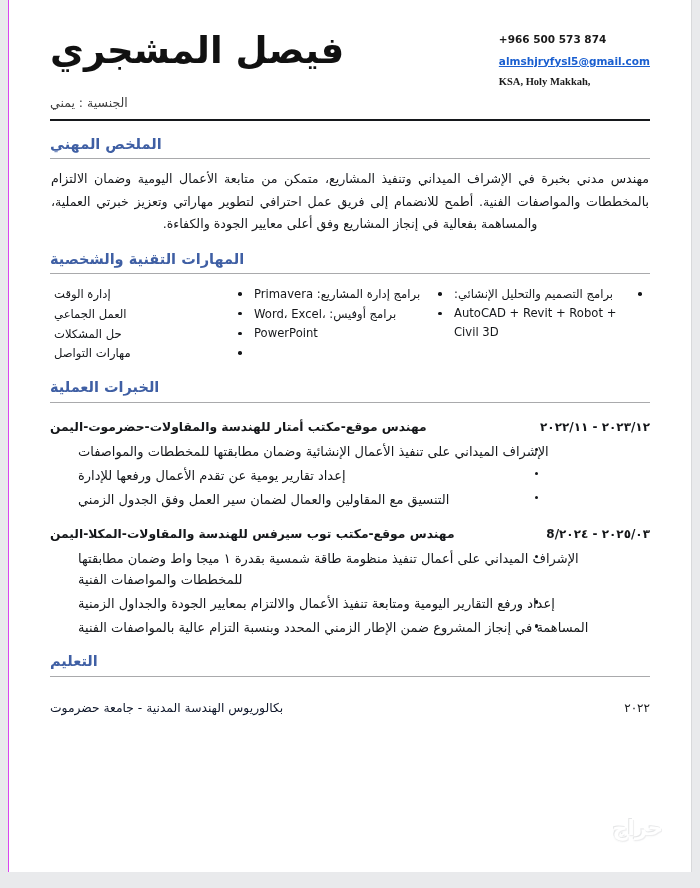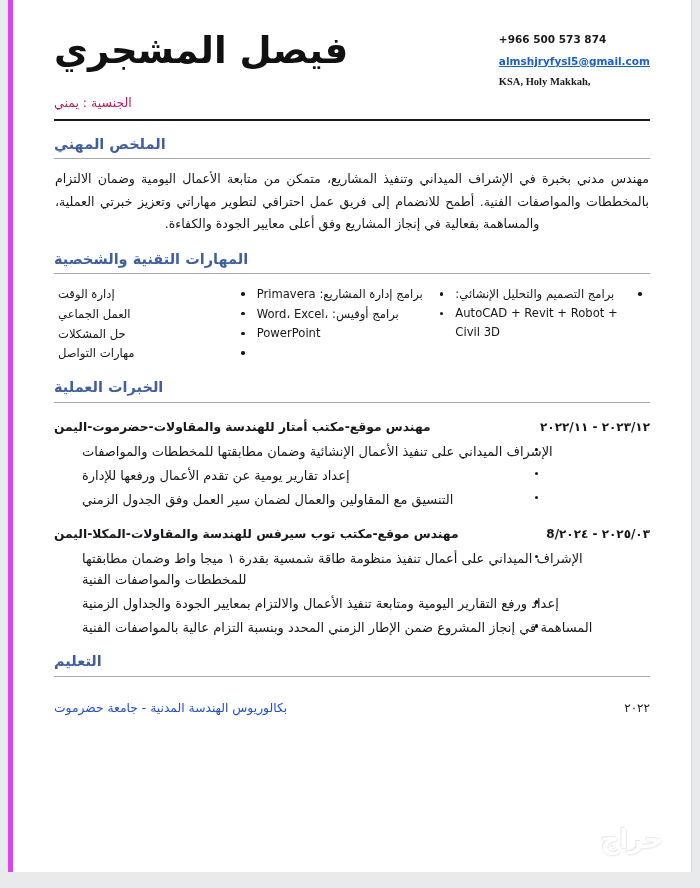--- a/index.html
+++ b/index.html
@@ -16,21 +16,21 @@
   }
 
   
   .page {
     position: relative;
     width: 684px;
     height: 872px;
     margin: 0 auto;
     background: #ffffff;
     box-sizing: border-box;
-    border-left: 5px solid #d946ef;
+    border-left: 1px solid #d946ef;
     border-right: 1px solid #d8d9db;
     overflow: hidden;
   }
 
   .inner {
     position: relative;
     padding: 0 41px;
     box-sizing: border-box;
     height: 100%;
   }
@@ -76,21 +76,21 @@
   .contact-line:last-child { margin-bottom: 0; font-family: Liberation Serif, serif; }
   .contact-email {
     color: #1a5fd0;
     text-decoration: underline;
   }
 
   .nationality {
     text-align: left;
     direction: rtl;
     font-size: 12.5px;
-    color: #be185d;
+    color: #404040;
     font-weight: 400;
     margin-top: 23px;
     white-space: nowrap;
   }
 
   .header-rule {
     border: 0;
     border-top: 2.2px solid #16181c;
     margin: 9px 0 0 0;
   }
@@ -231,32 +231,32 @@
     margin-top: 24px;
   }
   .edu-date {
     font-size: 12px;
     color: #15171a;
     white-space: nowrap;
     flex: 0 0 auto;
   }
   .edu-text {
     font-size: 12.3px;
-    color: #1d4ed8;
+    color: #0f172a;
     text-align: left;
     flex: 1 1 auto;
     padding-right: 18px;
   }
 
   
   .watermark {
     position: absolute;
     right: 28px;
-    bottom: 18px;
-    font-size: 26px;
+    bottom: 32px;
+    font-size: 21px;
     font-weight: 700;
     color: #ffffff;
     text-shadow:
        1px 1px 0 #ededee,
       -1px -1px 0 #e4e5e6,
        0 1px 2px #e8e9ea;
     opacity: 0.95;
     direction: rtl;
     pointer-events: none;
     user-select: none;

